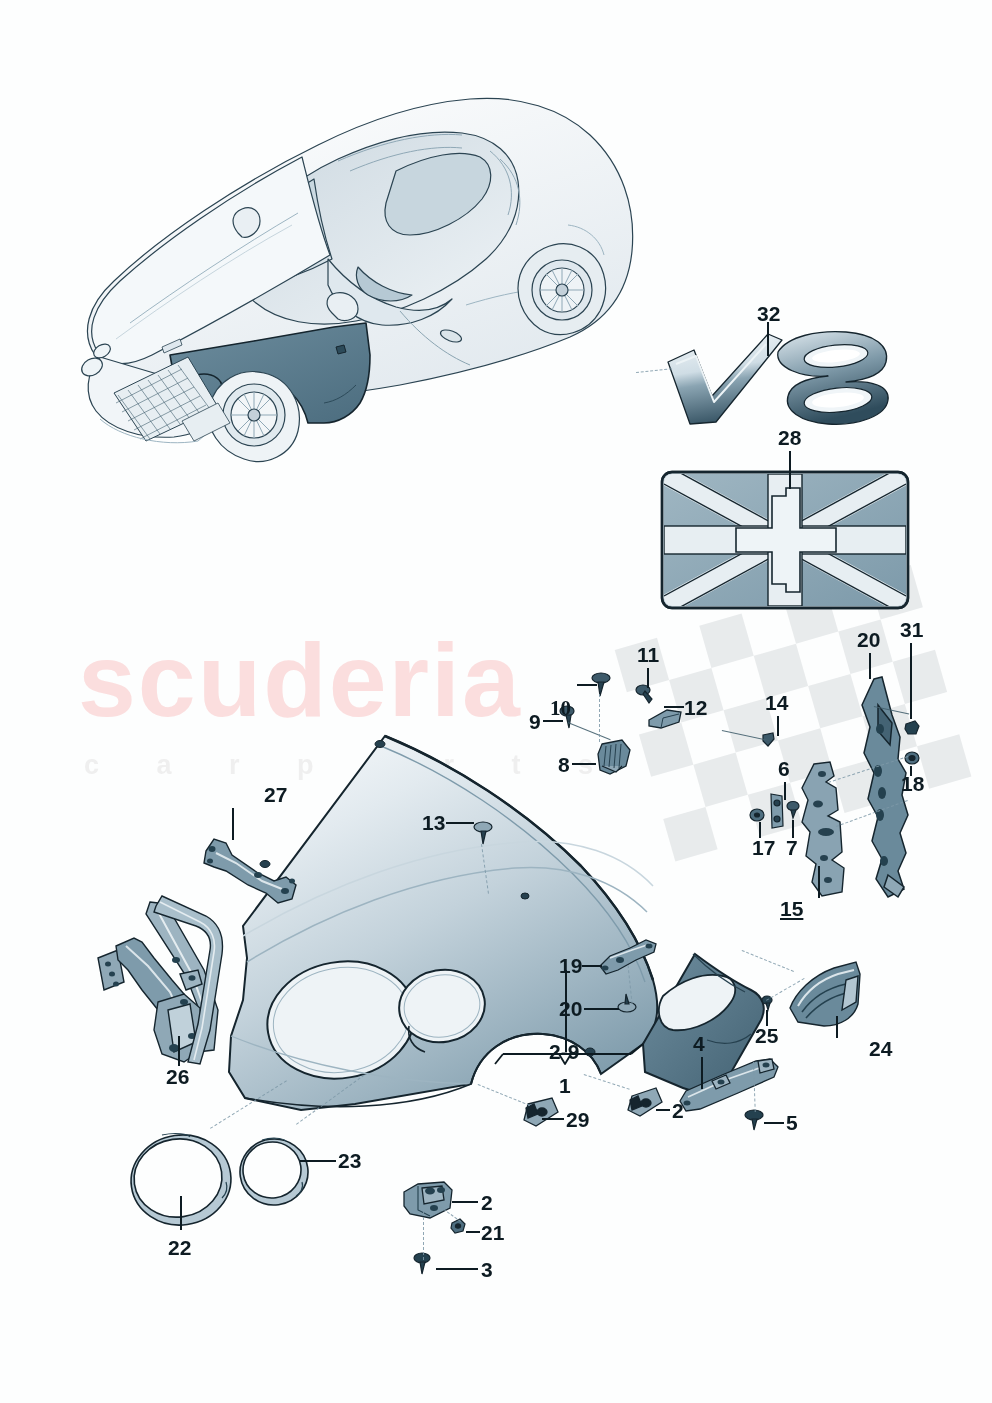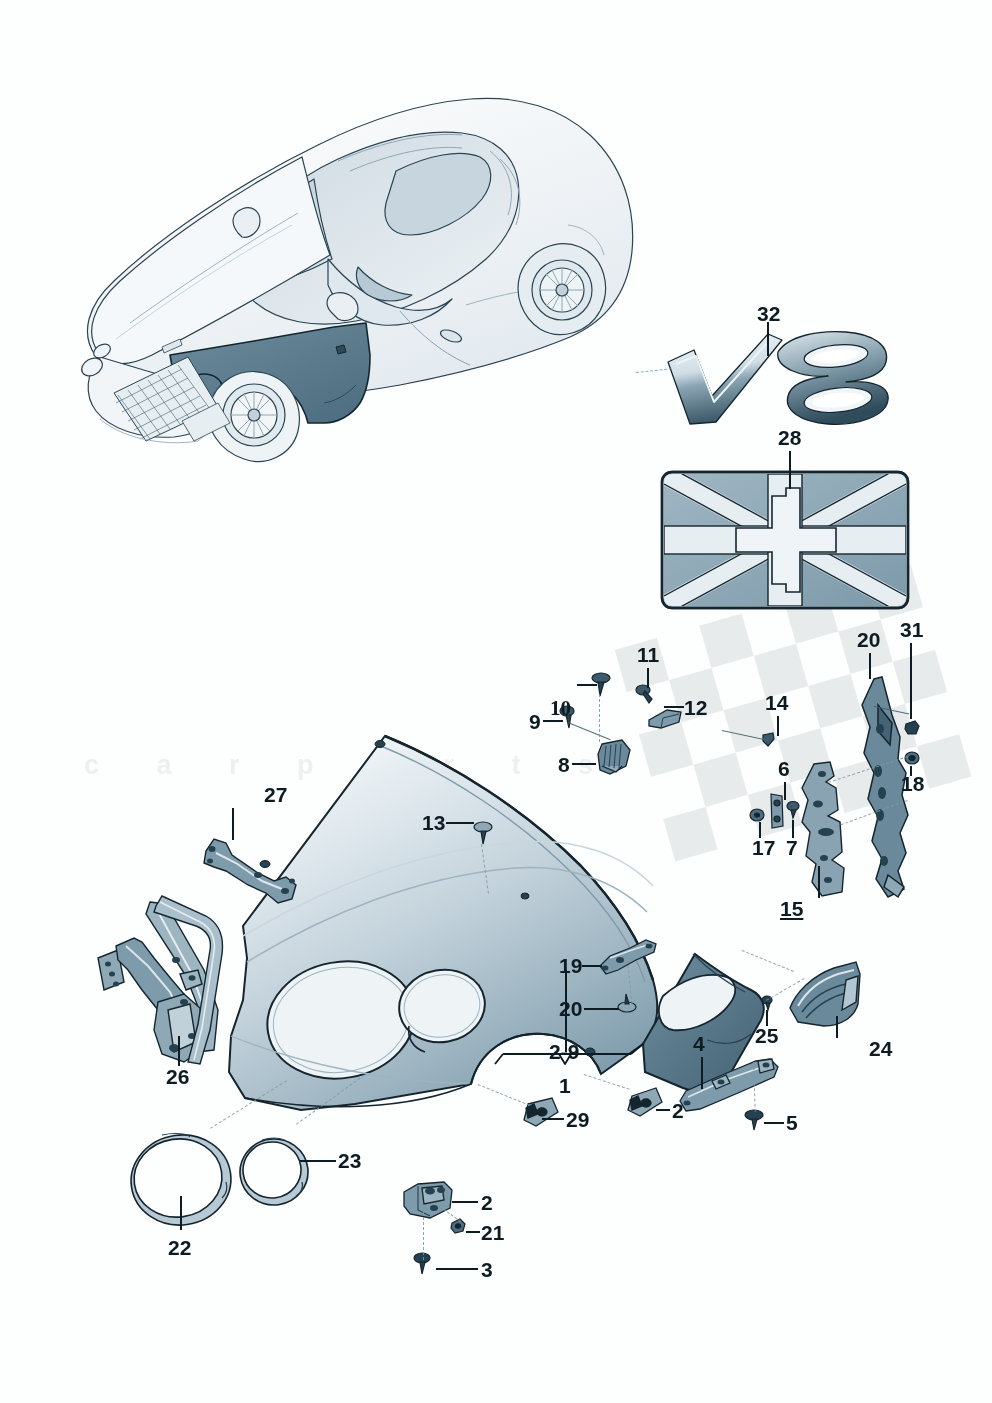--- a/index.html
+++ b/index.html
@@ -93,20 +93,21 @@
     opacity:.9;
   }
   svg{display:block;overflow:visible;}
   .art{position:absolute;}
 </style>
 </head>
 <body>
 
 <div id="stage">
 
+  <div class="wm-scuderia">scuderia</div>
   <div class="wm-carparts">c a r   p a r t s</div>
 
   <div class="wm-flag">
     <svg width="330" height="230" viewBox="0 0 330 230">
       <g fill="#d8dcde">
         <rect x="0" y="0" width="44" height="44"></rect>
         <rect x="88" y="0" width="44" height="44"></rect>
         <rect x="176" y="0" width="44" height="44"></rect>
         <rect x="264" y="0" width="44" height="44"></rect>
         <rect x="44" y="44" width="44" height="44"></rect>

